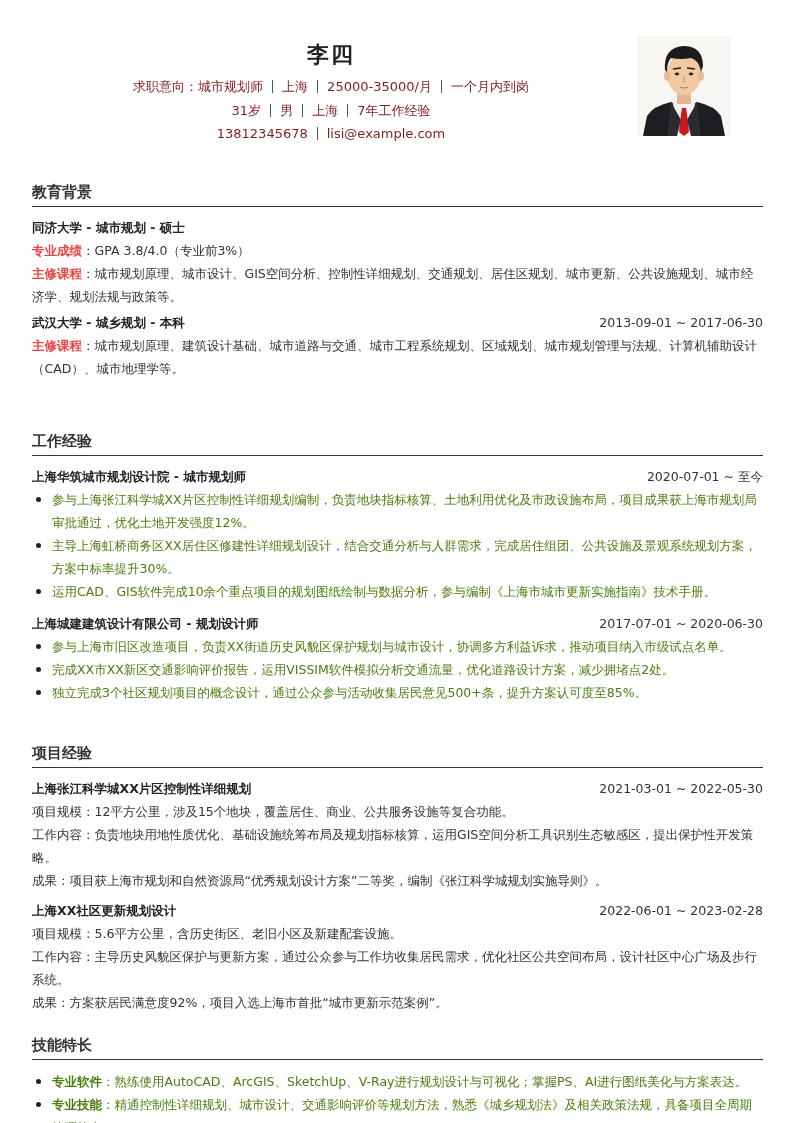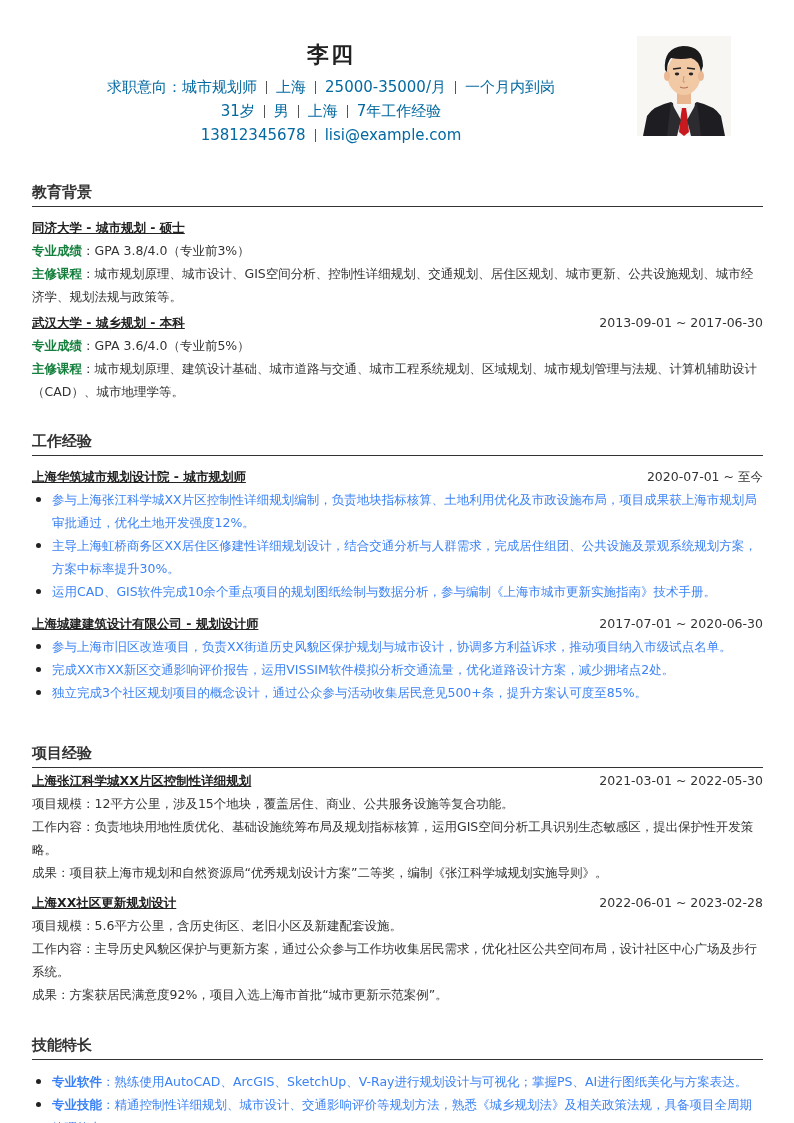--- a/index.html
+++ b/index.html
@@ -4,32 +4,32 @@
 <style>
   html, body { margin: 0; padding: 0; }
   body {
     width: 794px; height: 1123px; overflow: hidden; background: #ffffff;
     font-family: "DejaVu Sans", "Liberation Sans", sans-serif; color: #222;
     position: relative;
   }
   .page { position: absolute; left: 0; top: 8px; width: 794px; height: 1123px; }
   .header { position: absolute; left: 0; top: 28px; width: 794px; }
   .name { position: absolute; left: 0; width: 662px; top: 4px; text-align: center; font-size: 22px; font-weight: bold; color: #222; letter-spacing: 2px; }
-  .hline { position: absolute; left: 0; width: 662px; text-align: center; font-size: 15px; color: #0369a1; }
+  .hline { position: absolute; left: 0; width: 662px; text-align: center; font-size: 13px; color: #7f1d1d; }
   .hline .sep { display: inline-block; width: 1px; height: 13px; background: #555; margin: 0 9px; vertical-align: -2px; }
   .photo { position: absolute; left: 637px; top: 0px; width: 94px; height: 100px; background: #f7f7f5; overflow: hidden; }
   .section { position: absolute; left: 32px; width: 731px; }
   .sec-title { font-size: 15px; font-weight: bold; color: #333; height: 24px; line-height: 24px; border-bottom: 1.5px solid #333; padding-bottom: 2px; }
   .entry-head { position: relative; height: 22px; line-height: 22px; font-size: 12.5px; margin-top: 6px; }
-  .entry-title { font-weight: bold; color: #222; text-decoration: underline; }
+  .entry-title { font-weight: bold; color: #222; }
   .entry-date { position: absolute; right: 0; top: 0; color: #333; }
   .para { font-size: 12.5px; line-height: 23px; color: #333; }
-  .para b { color: #15803d; }
+  .para b { color: #ef4444; }
   ul.bullets { margin: 0; padding: 0; list-style: none; }
-  ul.bullets li { position: relative; padding-left: 20px; font-size: 12.5px; line-height: 23px; color: #3b82f6; }
+  ul.bullets li { position: relative; padding-left: 20px; font-size: 12.5px; line-height: 23px; color: #4d7c0f; }
   ul.bullets li::before { content: ""; position: absolute; left: 4px; top: 9px; width: 5px; height: 5px; border-radius: 50%; background: #222; }
   .bottom-line { position: absolute; left: 0; top: 1120px; width: 794px; height: 1px; background: #ddd; }
 </style>
 </head>
 <body>
 
 <div class="page">
 
   <div class="header">
     <div class="name">李四</div>
@@ -80,21 +80,20 @@
     <div class="entry-head" style="margin-top:10px;">
       <span class="entry-title">同济大学 - 城市规划 - 硕士</span>
     </div>
     <div class="para"><b>专业成绩</b><span>：GPA 3.8/4.0（专业前3%）</span></div>
     <div class="para"><b>主修课程</b><span>：城市规划原理、城市设计、GIS空间分析、控制性详细规划、交通规划、居住区规划、城市更新、公共设施规划、城市经济学、规划法规与政策等。</span></div>
 
     <div class="entry-head" style="margin-top:4px;">
       <span class="entry-title">武汉大学 - 城乡规划 - 本科</span>
       <span class="entry-date">2013-09-01 ~ 2017-06-30</span>
     </div>
-    <div class="para"><b>专业成绩</b><span>：GPA 3.6/4.0（专业前5%）</span></div>
     <div class="para"><b>主修课程</b><span>：城市规划原理、建筑设计基础、城市道路与交通、城市工程系统规划、区域规划、城市规划管理与法规、计算机辅助设计（CAD）、城市地理学等。</span></div>
   </div>
 
   <div class="section" style="top:421px;">
     <div class="sec-title">工作经验</div>
 
     <div class="entry-head" style="margin-top:10px;">
       <span class="entry-title">上海华筑城市规划设计院 - 城市规划师</span>
       <span class="entry-date">2020-07-01 ~ 至今</span>
     </div>
@@ -111,21 +110,21 @@
     <ul class="bullets">
       <li>参与上海市旧区改造项目，负责XX街道历史风貌区保护规划与城市设计，协调多方利益诉求，推动项目纳入市级试点名单。</li>
       <li>完成XX市XX新区交通影响评价报告，运用VISSIM软件模拟分析交通流量，优化道路设计方案，减少拥堵点2处。</li>
       <li>独立完成3个社区规划项目的概念设计，通过公众参与活动收集居民意见500+条，提升方案认可度至85%。</li>
     </ul>
   </div>
 
   <div class="section" style="top:733px;">
     <div class="sec-title">项目经验</div>
 
-    <div class="entry-head" style="margin-top:2px;">
+    <div class="entry-head" style="margin-top:10px;">
       <span class="entry-title">上海张江科学城XX片区控制性详细规划</span>
       <span class="entry-date">2021-03-01 ~ 2022-05-30</span>
     </div>
     <div class="para">项目规模：12平方公里，涉及15个地块，覆盖居住、商业、公共服务设施等复合功能。</div>
     <div class="para">工作内容：负责地块用地性质优化、基础设施统筹布局及规划指标核算，运用GIS空间分析工具识别生态敏感区，提出保护性开发策略。</div>
     <div class="para">成果：项目获上海市规划和自然资源局“优秀规划设计方案”二等奖，编制《张江科学城规划实施导则》。</div>
 
     <div class="entry-head" style="margin-top:8px;">
       <span class="entry-title">上海XX社区更新规划设计</span>
       <span class="entry-date">2022-06-01 ~ 2023-02-28</span>

